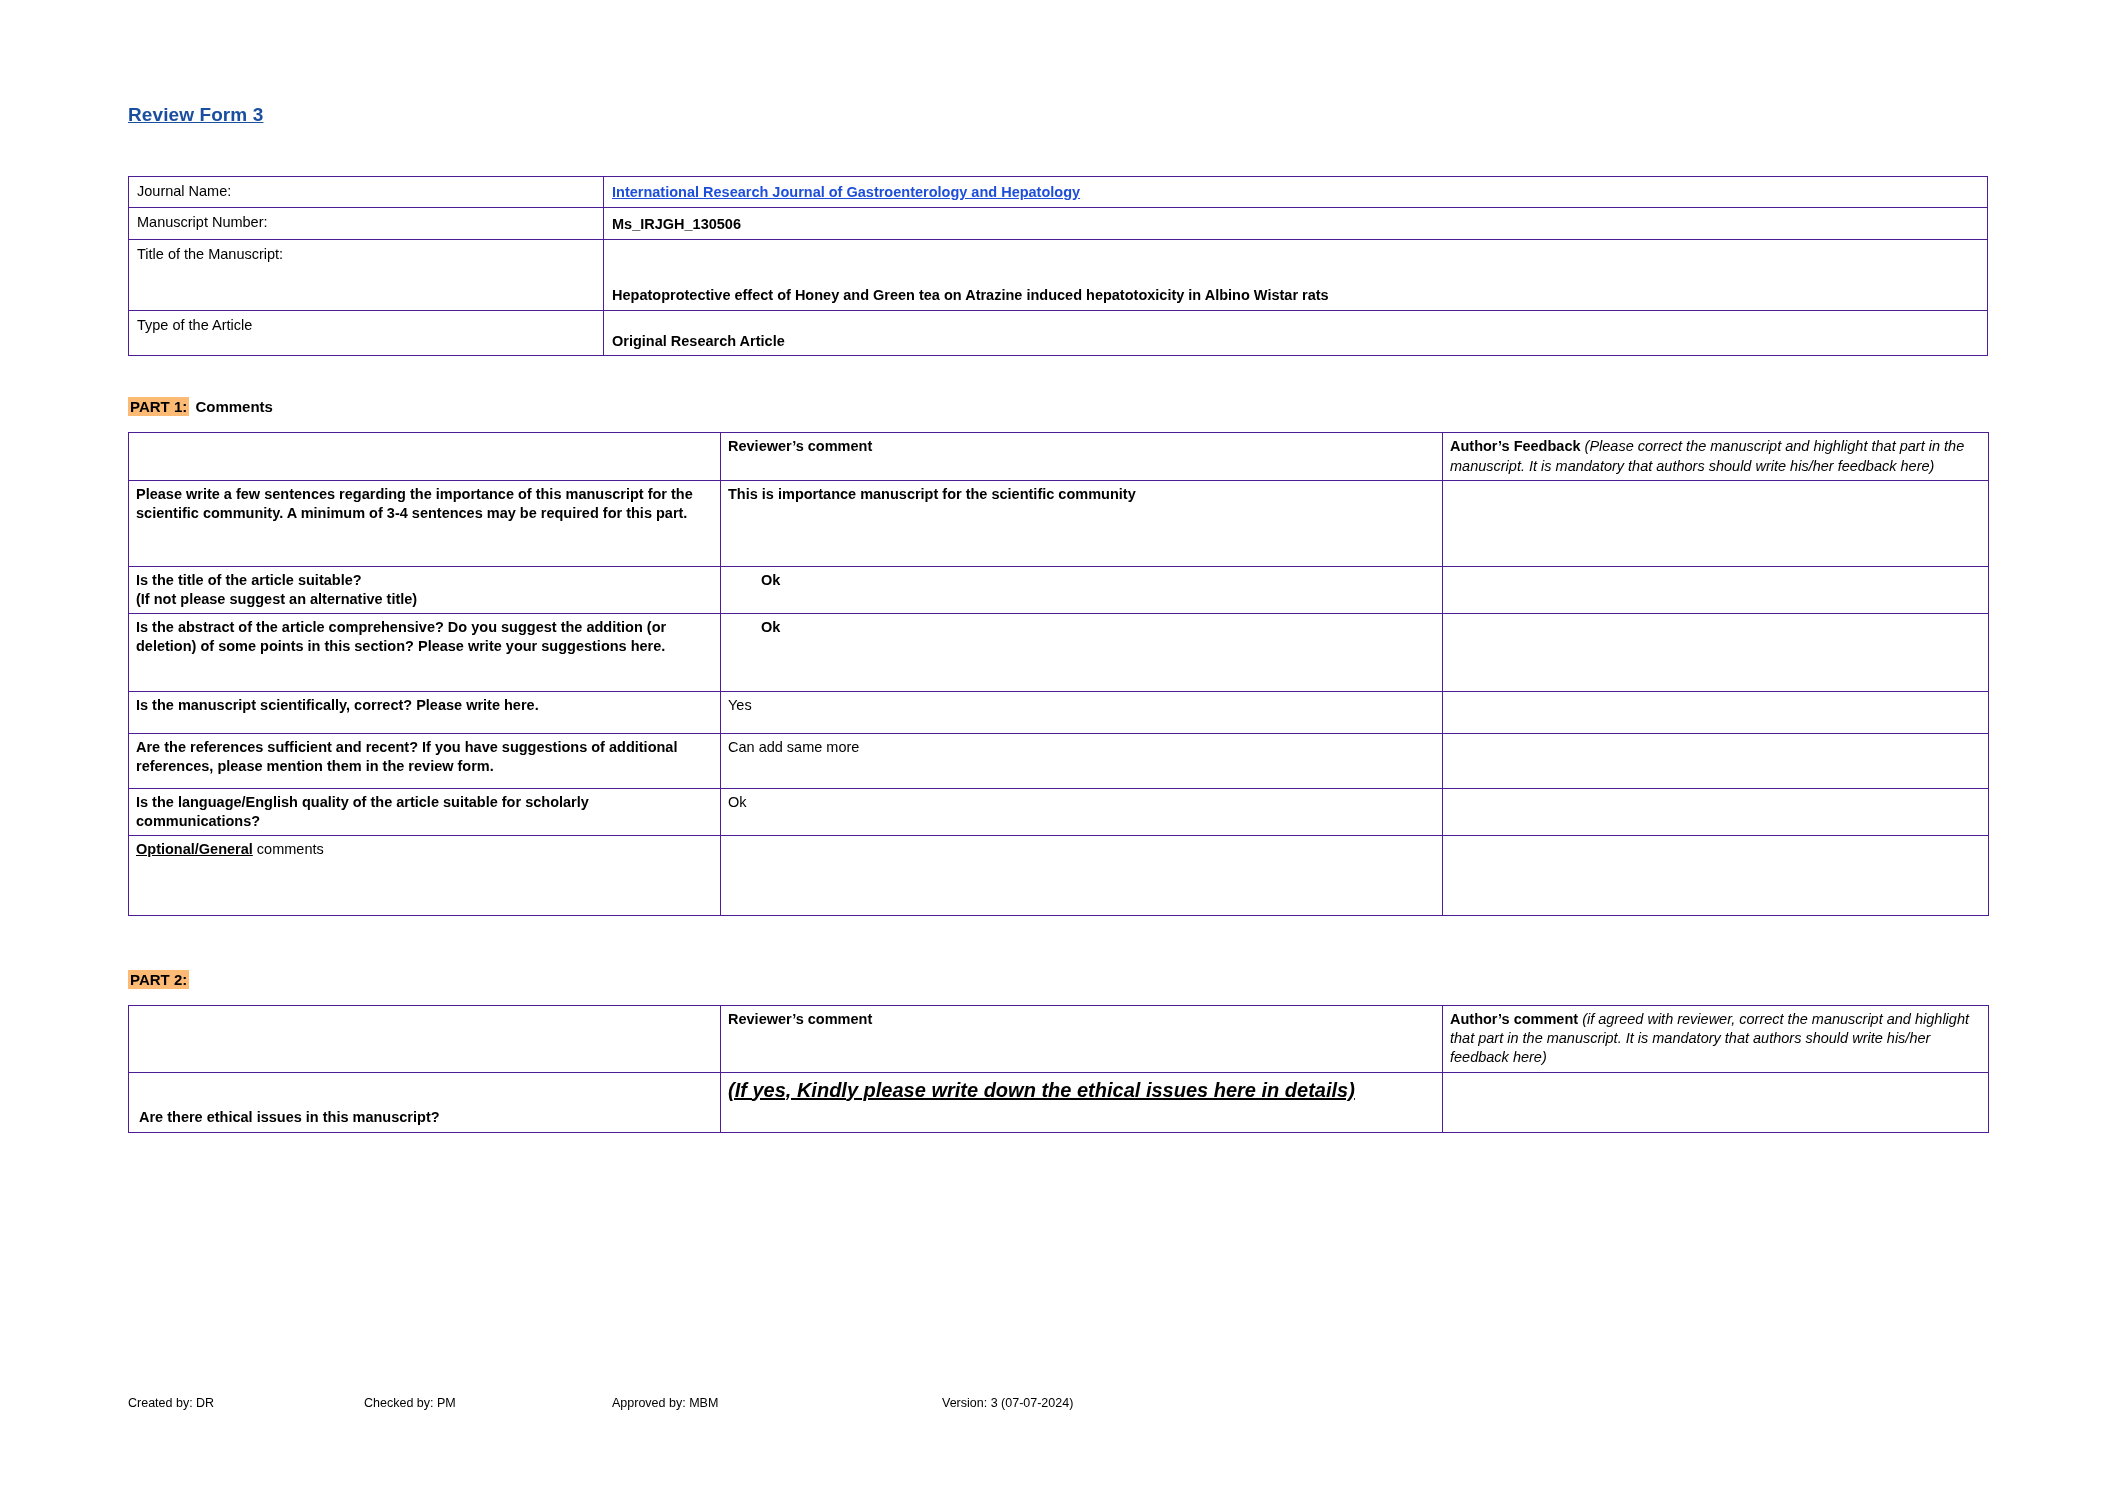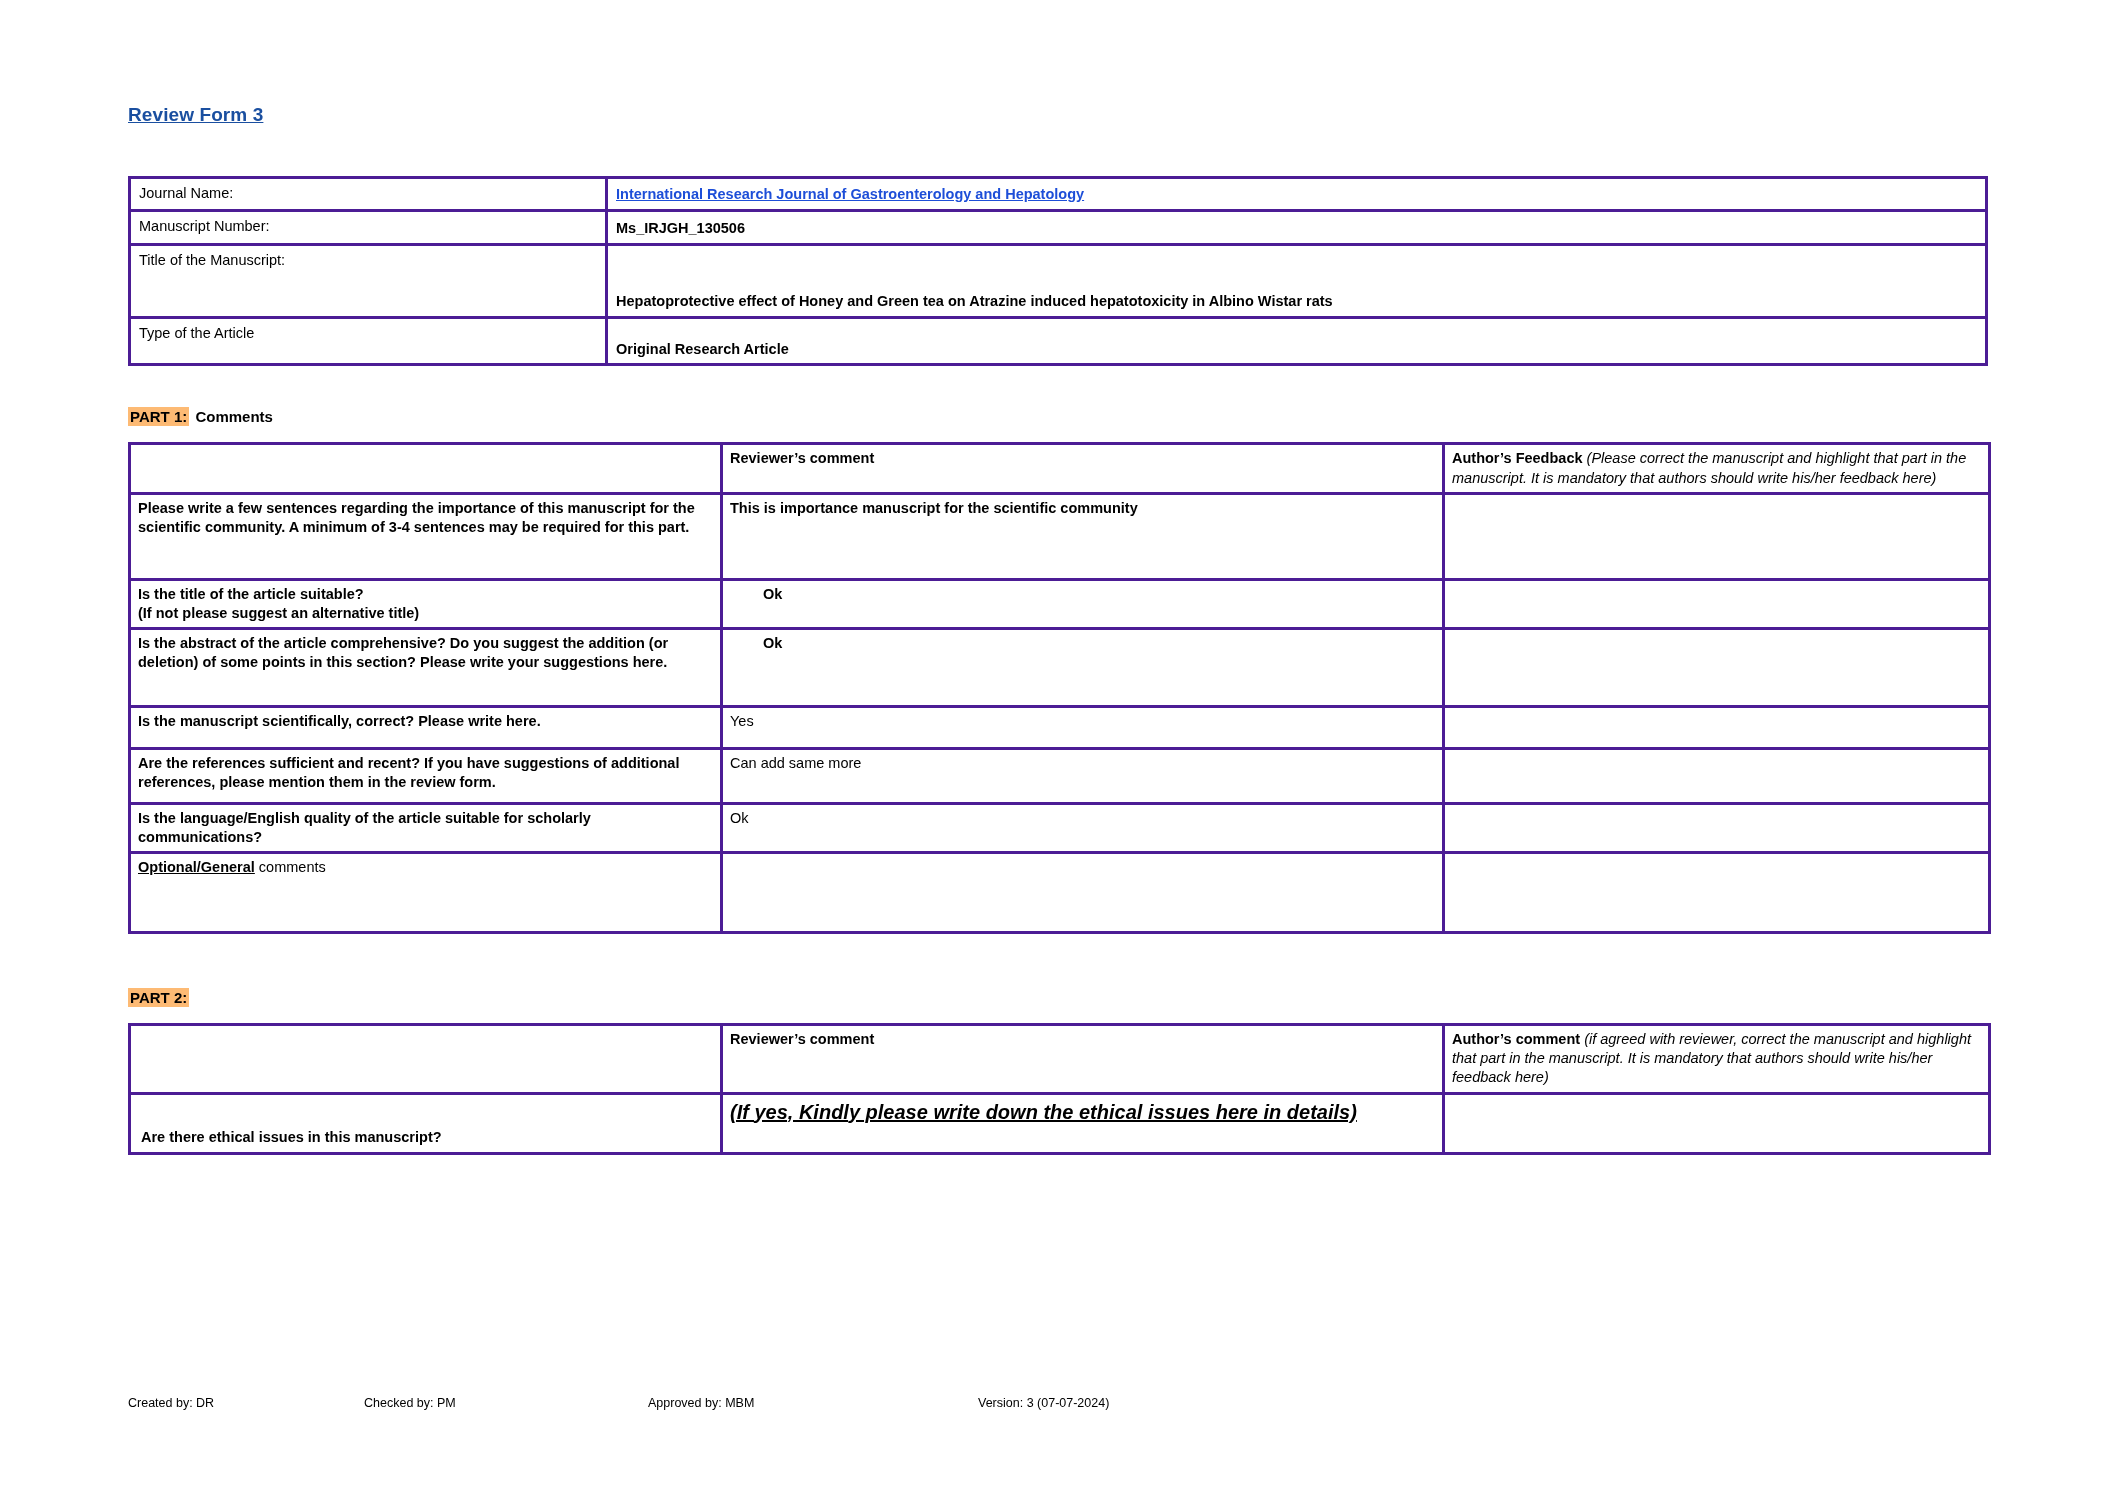--- a/index.html
+++ b/index.html
@@ -39,21 +39,21 @@
     letter-spacing: 0.1px;
   }
 
   
   table.doc {
     border-collapse: collapse;
     width: 1860px;
     table-layout: fixed;
   }
   table.doc td {
-    border: 3px solid #4c1d95;
+    border: 1px solid #4c1d95;
     vertical-align: top;
     padding: 4px 7px;
     font-size: 14.5px;
     line-height: 1.32;
     margin-left: 32px;
   }
 
   
   .info-table td.label {
     width: 458px;
@@ -154,21 +154,21 @@
     position: absolute;
     left: 128px;
     top: 1396px;
     width: 1860px;
     font-size: 12.5px;
     color: #000000;
   }
   .footer span { display: inline-block; }
   .f1 { width: 236px; }
   .f2 { width: 248px; }
-  .f3 { width: 330px; margin-left: 36px; }
+  .f3 { width: 330px; }
   .f4 { }
 </style>
 </head>
 <body>
 
 <div class="page">
   <div class="content">
 
     <div class="form-title">Review Form 3</div>
 

